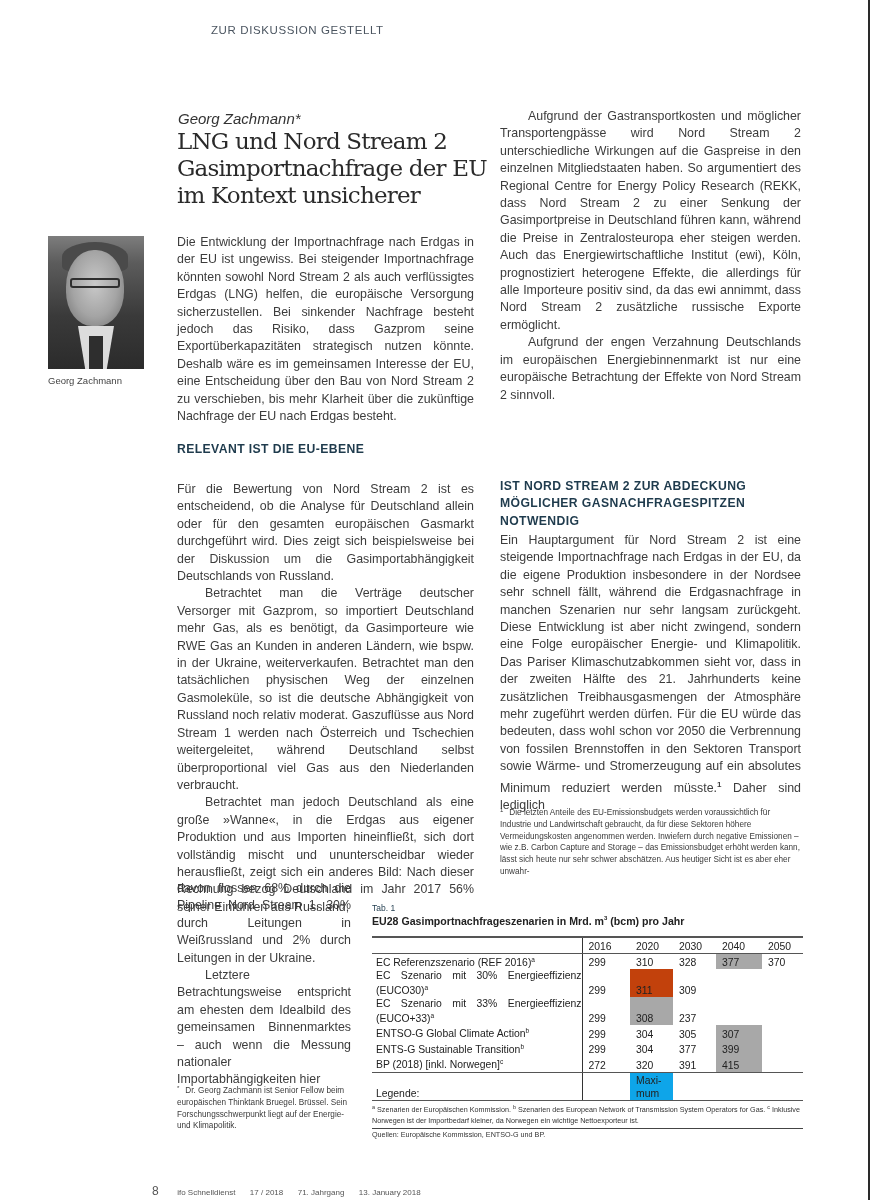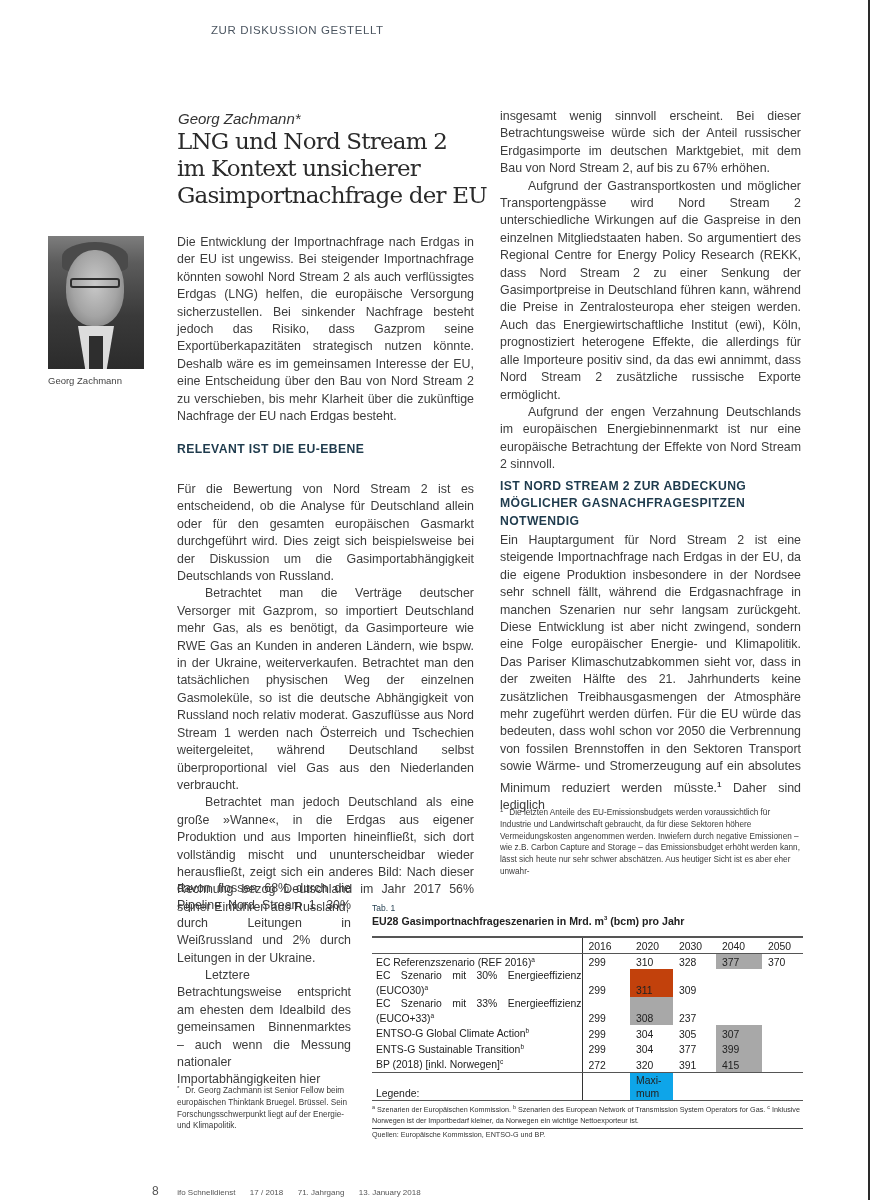--- a/index.html
+++ b/index.html
@@ -100,22 +100,22 @@
 </head>
 <body>
 
 <div class="right-border"></div>
 
 <div class="section-label">ZUR DISKUSSION GESTELLT</div>
 
 <div class="author-line">Georg Zachmann*</div>
 <div class="title">
   <div>LNG und Nord Stream 2</div>
+  <div>Gasimportnachfrage der EU</div>
   <div>im Kontext unsicherer</div>
-  <div>Gasimportnachfrage der EU</div>
 </div>
 
 <div class="photo">
   <div class="hair"></div>
   <div class="face"></div>
   <div class="glasses"></div>
   <div class="collar"></div>
   <div class="tie"></div>
 </div>
 <div class="photo-caption">Georg Zachmann</div>
@@ -134,21 +134,20 @@
 <div class="col col1c">
   <p>davon flossen 68% durch die Pipeline Nord Stream 1, 30% durch Leitungen in Weißrussland und 2% durch Leitungen in der Ukraine.</p>
   <p class="indent">Letztere Betrachtungsweise entspricht am ehesten dem Idealbild des gemeinsamen Binnenmarktes – auch wenn die Messung nationaler Importabhängigkeiten hier</p>
 </div>
 
 <div class="fn fn1">
   <sup>*</sup><span>Dr. Georg Zachmann ist Senior Fellow beim europäischen Thinktank Bruegel. Brüssel. Sein Forschungsschwerpunkt liegt auf der Energie- und Klimapolitik.</span>
 </div>
 
 <div class="col col2a">
-  <p>insgesamt wenig sinnvoll erscheint. Bei dieser Betrachtungsweise würde sich der Anteil russischer Erdgasimporte im deutschen Marktgebiet, mit dem Bau von Nord Stream 2, auf bis zu 67% erhöhen.</p>
   <p class="indent">Aufgrund der Gastransportkosten und möglicher Transportengpässe wird Nord Stream 2 unterschiedliche Wirkungen auf die Gaspreise in den einzelnen Mitgliedstaaten haben. So argumentiert des Regional Centre for Energy Policy Research (REKK, dass Nord Stream 2 zu einer Senkung der Gasimportpreise in Deutschland führen kann, während die Preise in Zentralosteuropa eher steigen werden. Auch das Energiewirtschaftliche Institut (ewi), Köln, prognostiziert heterogene Effekte, die allerdings für alle Importeure positiv sind, da das ewi annimmt, dass Nord Stream 2 zusätzliche russische Exporte ermöglicht.</p>
   <p class="indent">Aufgrund der engen Verzahnung Deutschlands im europäischen Energiebinnenmarkt ist nur eine europäische Betrachtung der Effekte von Nord Stream 2 sinnvoll.</p>
 </div>
 
 <div class="col col2b">
   <h3>IST NORD STREAM 2 ZUR ABDECKUNG MÖGLICHER GASNACHFRAGESPITZEN NOTWENDIG</h3>
 </div>
 
 <div class="col col2c">
   <p><span>Ein Hauptargument für Nord Stream 2 ist eine steigende Importnachfrage nach Erdgas in der EU, da die eigene Produktion insbesondere in der Nordsee sehr schnell fällt, während die Erdgasnachfrage in manchen Szenarien nur sehr langsam zurückgeht. Diese Entwicklung ist aber nicht zwingend, sondern eine Folge europäischer Energie- und Klimapolitik. Das Pariser Klimaschutzabkommen sieht vor, dass in der zweiten Hälfte des 21. Jahrhunderts keine zusätzlichen Treibhausgasmengen der Atmosphäre mehr zugeführt werden dürfen. Für die EU würde das bedeuten, dass wohl schon vor 2050 die Verbrennung von fossilen Brennstoffen in den Sektoren Transport sowie Wärme- und Stromerzeugung auf ein absolutes Minimum reduziert werden müsste.</span><sup style="font-size:8px; font-weight:bold;">1</sup><span> Daher sind lediglich</span></p>

